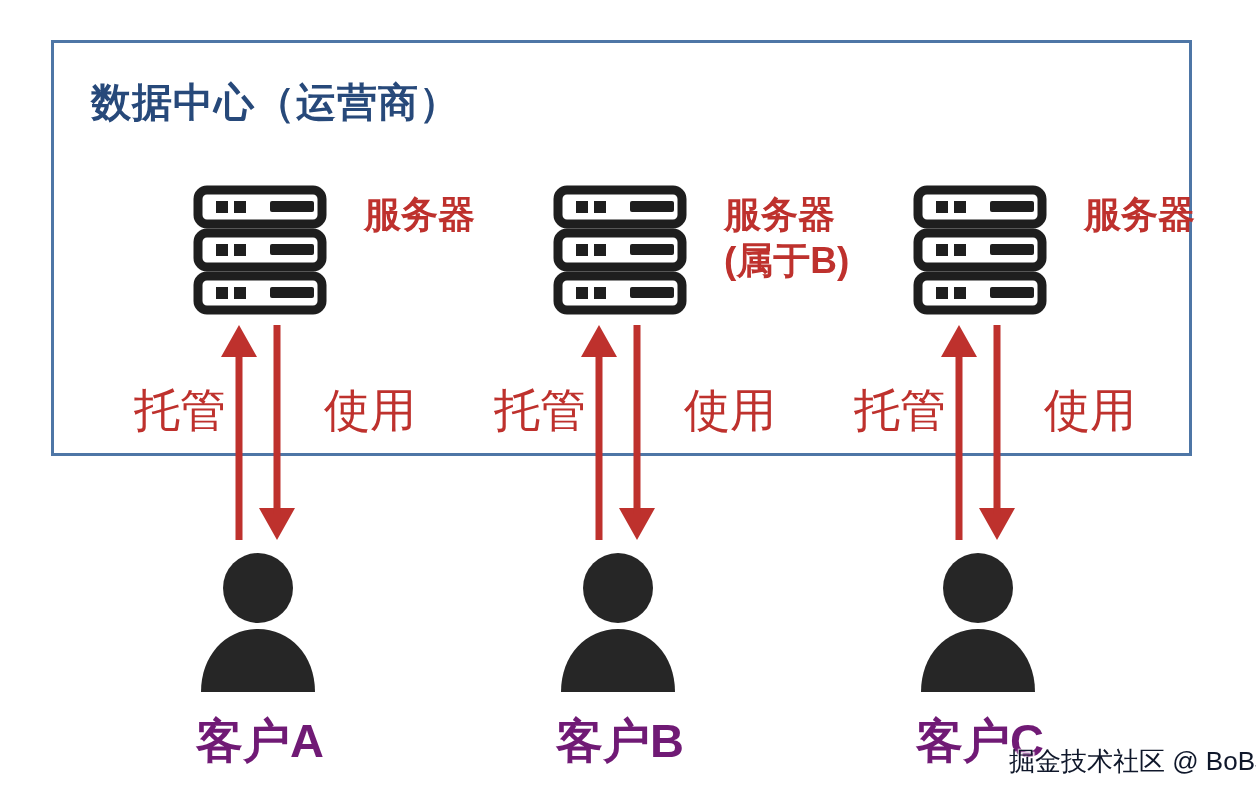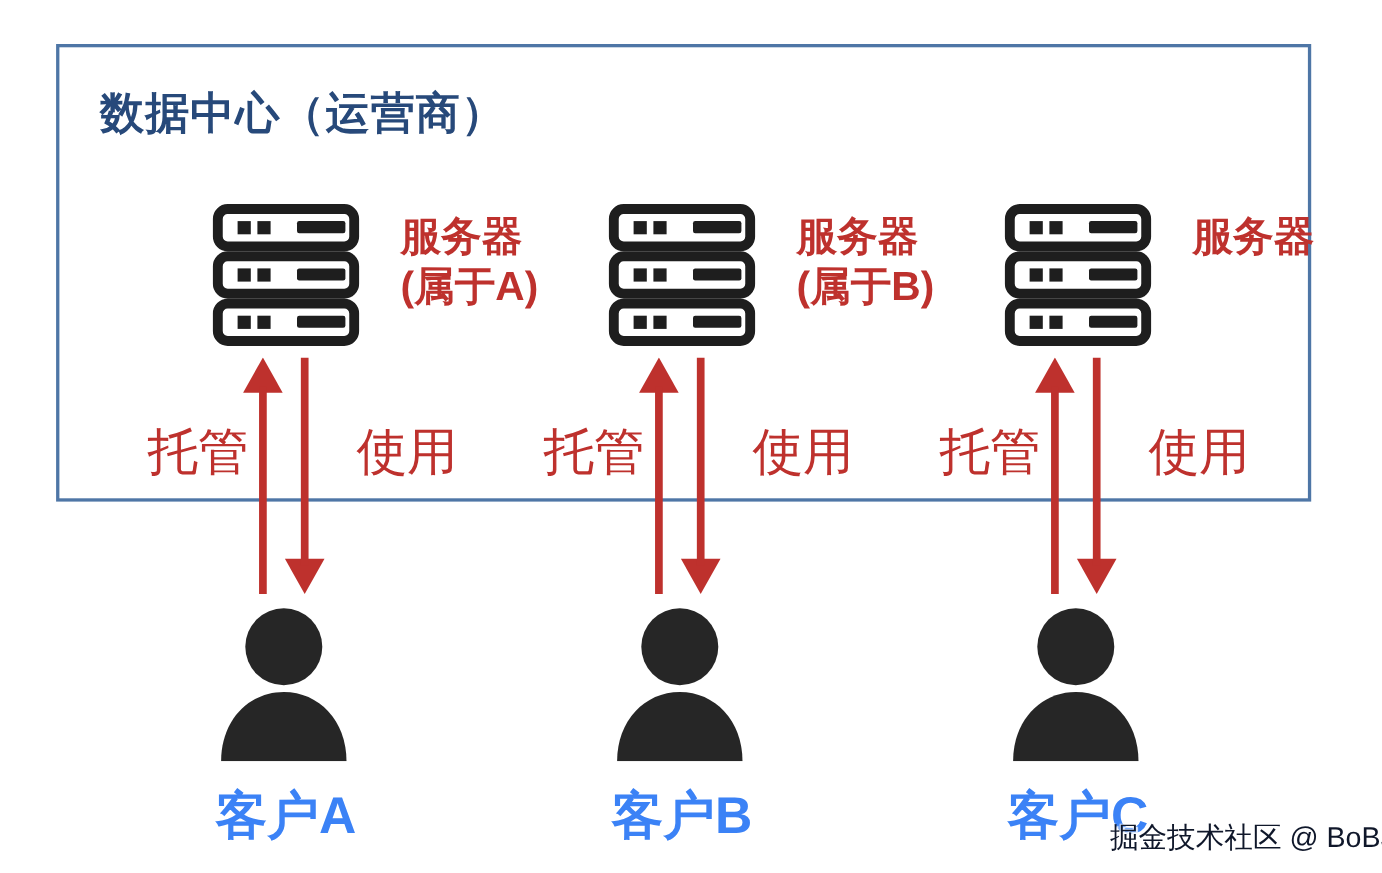--- a/index.html
+++ b/index.html
@@ -78,21 +78,21 @@
     left:113px;top:552px;
     width:130px;height:140px;
   }
   .customer-label{
     position:absolute;
     left:0;top:710px;
     width:360px;
     text-align:center;
     font-size:47px;
     font-weight:bold;
-    color:#3b82f6;
+    color:#701a75;
     white-space:nowrap;
   }
   .watermark{
     position:absolute;
     right:16px;top:744px;
     font-size:26px;
     color:#0f172a;
     text-shadow:2px 2px 1px rgba(255,255,255,0.95),-1px -1px 1px rgba(255,255,255,0.8);
     white-space:nowrap;
     z-index:5;
@@ -121,21 +121,20 @@
         <rect x="23" y="59" width="12" height="12"></rect>
           <rect x="41" y="59" width="12" height="12"></rect>
           <rect x="77" y="59" width="44" height="11" rx="2"></rect>
         <rect x="23" y="102" width="12" height="12"></rect>
           <rect x="41" y="102" width="12" height="12"></rect>
           <rect x="77" y="102" width="44" height="11" rx="2"></rect>
       </g>
     </svg>
     <div class="server-label">
       <div>服务器</div>
-      <div>(属于A)</div>
     </div>
 
     <svg class="arrow arrow-up" viewBox="0 0 40 215">
       <polygon points="20,0 38,32 2,32" fill="#BE312D"></polygon>
       <rect x="16.5" y="26" width="7" height="189" fill="#BE312D"></rect>
     </svg>
     <svg class="arrow arrow-down" viewBox="0 0 40 215">
       <polygon points="20,215 2,183 38,183" fill="#BE312D"></polygon>
       <rect x="16.5" y="0" width="7" height="189" fill="#BE312D"></rect>
     </svg>

